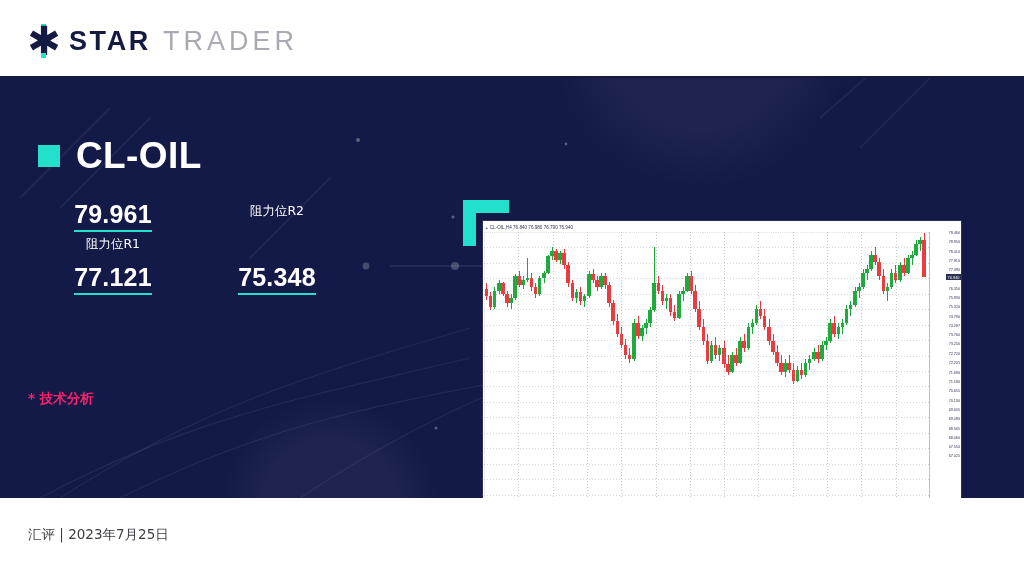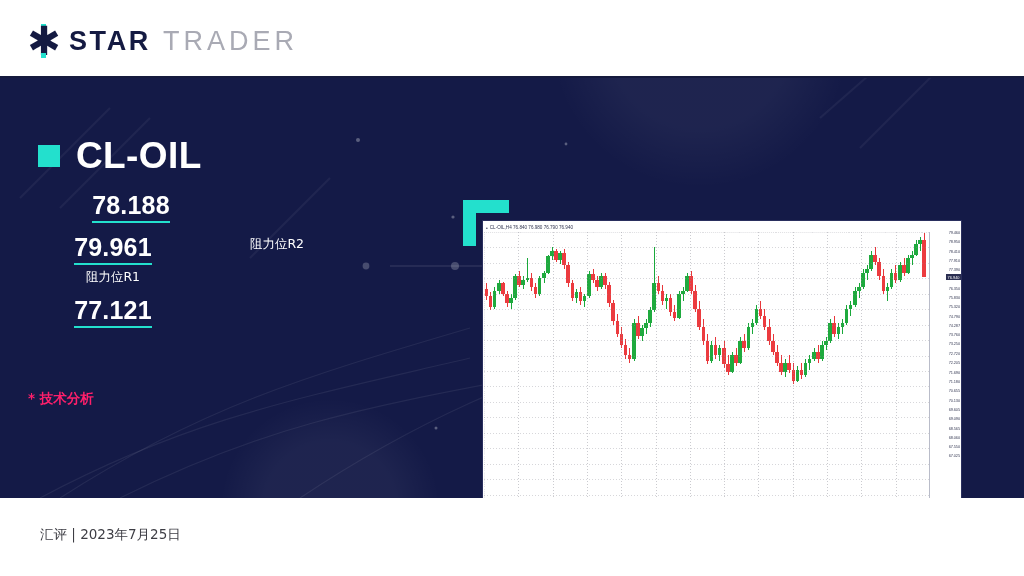--- a/index.html
+++ b/index.html
@@ -144,21 +144,21 @@
     font-size:3.9px; padding:0.5px 1.5px; white-space:nowrap;
     font-family:"Liberation Sans", sans-serif;
   }
 
   
   .footer {
     position:absolute; left:0; top:498px; width:1024px; height:78px;
     background:#ffffff;
   }
   .footer-text {
-    position:absolute; left:40px; top:28px;
+    position:absolute; left:28px; top:28px;
     color:#3d3d44; font-size:13.5px;
     font-family:"DejaVu Sans", sans-serif;
   }
 </style>
 </head>
 <body>
 
 <div class="page">
 
   <div class="header">
@@ -215,37 +215,37 @@
     </svg>
 
     <div class="title-row">
       <div class="title-sq"></div>
       <div class="title-text">CL-OIL</div>
     </div>
 
     <div class="stats">
       <div class="stat-row">
         <div class="stat single">
-          <div class="val">78.188</div>
         </div>
       </div>
       <div class="stat-row">
         <div class="stat">
           <div class="val">79.961</div>
           <div class="lbl">阻力位R1</div>
         </div>
         <div class="stat c2">
           <div class="lbl">阻力位R2</div>
         </div>
       </div>
       <div class="stat-row">
         <div class="stat">
           <div class="val">77.121</div>
         </div>
         <div class="stat c2">
+          <div class="val">75.348</div>
         </div>
       </div>
     </div>
 
     <div class="analysis">
       <div class="analysis-title">* 技术分析</div>
     </div>
 
     <div class="bracket br-tl">
       <div class="h"></div>

